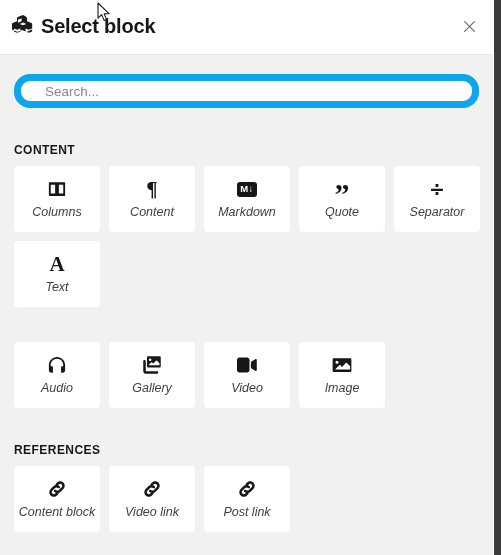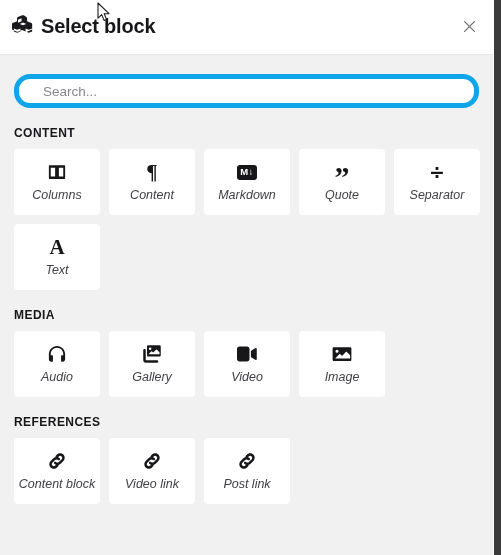--- a/index.html
+++ b/index.html
@@ -58,31 +58,31 @@
     background: #f1f1f1;
     padding: 19px 14px 0 14px;
     overflow: hidden;
   }
 
   .search-input {
     display: block;
     width: 465px;
     height: 34px;
     background: #ffffff;
-    border: 5px solid #0ea5e9;
+    border: 7px solid #0ea5e9;
     border-radius: 16px;
     padding: 0 24px;
     font-size: 13.5px;
     color: #4d4d52;
     font-family: "Liberation Sans", sans-serif;
     outline: none;
   }
   .search-input::placeholder { color: #86868c; opacity: 1; }
 
-  .section { margin-top: 18px; }
+  .section { margin-top: 35px; }
   .section-title {
     font-size: 12px;
     font-weight: 700;
     letter-spacing: 0.45px;
     color: #17171a;
     text-transform: uppercase;
     margin-bottom: 9px;
     font-family: "Liberation Sans", sans-serif;
   }
 
@@ -247,21 +247,20 @@
             </button>
             <button class="block-card">
               <span class="block-icon">
                 <span class="glyph-A">A</span>
               </span>
               <span class="block-label">Text</span>
             </button>
           </div>
         </div>
         <div class="section">
-          <div class="section-title">MEDIA</div>
           <div class="grid">
             <button class="block-card">
               <span class="block-icon">
                 <svg viewBox="0 0 512 512" width="20" height="20" fill="currentColor" aria-hidden="true">
                   <path d="M256 48C141.1 48 48 141.1 48 256v88c0 13.3 10.7 24 24 24s24-10.7 24-24v-88c0-88.4 71.6-160 160-160s160 71.6 160 160v88c0 13.3 10.7 24 24 24s24-10.7 24-24v-88c0-114.9-93.1-208-208-208zM88 288c-22.1 0-40 17.9-40 40v64c0 35.3 28.7 64 64 64h16c13.3 0 24-10.7 24-24V312c0-13.3-10.7-24-24-24H88zm336 0h-40c-13.3 0-24 10.7-24 24v120c0 13.3 10.7 24 24 24h16c35.3 0 64-28.7 64-64v-64c0-22.1-17.9-40-40-40z"></path>
                 </svg>
               </span>
               <span class="block-label">Audio</span>
             </button>
             <button class="block-card">

